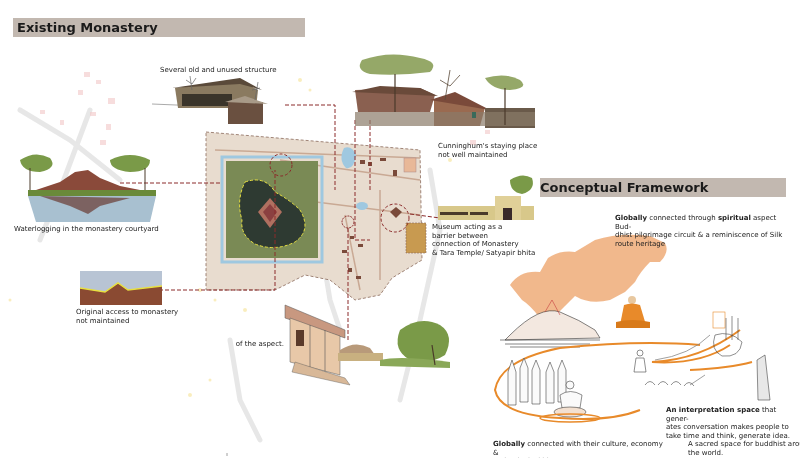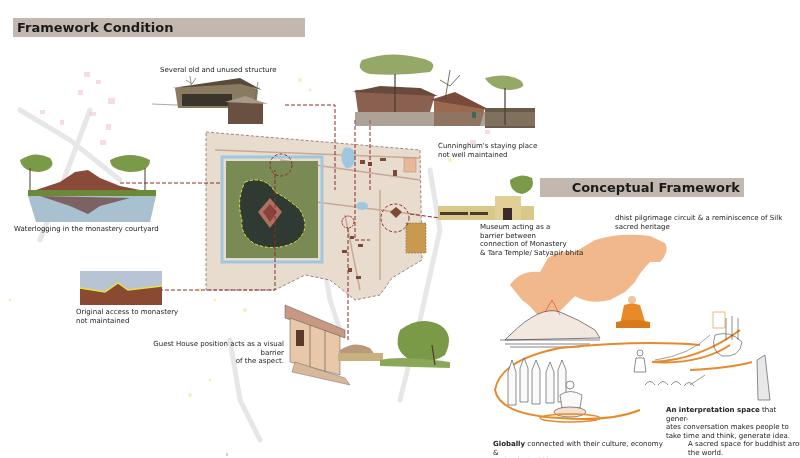--- a/index.html
+++ b/index.html
@@ -1,20 +1,20 @@
 <!DOCTYPE html>
 <html><head>
 <meta charset="utf-8">
 <style>
   * { box-sizing: border-box; margin: 0; padding: 0; }
   html, body { width: 800px; height: 458px; overflow: hidden; background: #ffffff; }
   body { position: relative; font-family: "Liberation Sans", sans-serif; color: #222; }
   .hdr { position: absolute; background: #c2b8b0; height: 19px; font-weight: bold; font-size: 13px; line-height: 19px; color: #1a1a1a; font-family: "DejaVu Sans", sans-serif; }
   .hdr-left { left: 13px; top: 18px; width: 292px; padding-left: 4px; }
-  .hdr-right { left: 540px; top: 178px; width: 204px; text-align: right; padding-right: 4px; }
+  .hdr-right { left: 540px; top: 178px; width: 246px; text-align: left; padding-right: 4px; }
   .cap { position: absolute; font-size: 7px; line-height: 8.5px; color: #222; font-family: "DejaVu Sans", sans-serif; }
   .cap b { font-weight: bold; }
   svg { position: absolute; left: 0; top: 0; }
 </style>
 </head>
 <body>
 
 <svg width="800" height="458" viewBox="0 0 800 458">
 
   <g opacity="0.35" stroke="#bbb" fill="none" stroke-width="5" stroke-linecap="round">
@@ -211,59 +211,59 @@
     <rect x="713" y="312" width="12" height="16" stroke="#e88a2a"></rect>
     <path d="M726 318 L726 340 M732 316 L732 340 M738 318 L738 340"></path>
     <path d="M757 360 L765 355 L770 400 L758 400 Z" fill="#e8e8e8"></path>
     <path d="M715 335 Q730 330 742 342 Q740 358 722 356 Q710 350 715 335 Z"></path>
   </g>
 
   <line x1="227" y1="453" x2="227" y2="456" stroke="#888" stroke-width="0.8"></line>
 </svg>
 
 <div class="hdr hdr-left">
-  <span>Framework Condition</span>
+  <span>Existing Monastery</span>
 </div>
 <div class="hdr hdr-right">
   <span>Conceptual Framework</span>
 </div>
 
 <div class="cap" style="left:160px; top:66px;text-align:center;">
   <div>Several old and unused structure</div>
 </div>
 
 <div class="cap" style="left:438px; top:142px;">
   <div>Cunninghum's staying place</div>
   <div>not well maintained</div>
 </div>
 
 <div class="cap" style="left:14px; top:225px;">
   <div>Waterlogging in the monastery courtyard</div>
 </div>
 
-<div class="cap" style="left:432px; top:223px;margin-left:48px;">
+<div class="cap" style="left:432px; top:223px;">
   <div>Museum acting as a</div>
   <div>barrier between</div>
   <div>connection of Monastery</div>
   <div>&amp; Tara Temple/ Satyapir bhita</div>
 </div>
 
 <div class="cap" style="left:76px; top:308px;">
   <div>Original access to monastery</div>
   <div>not maintained</div>
 </div>
 
 <div class="cap" style="left:134px; top:340px; width:150px; text-align:right;">
-  <div>Guest House position acts as a visual barrier</div>
   <div>of the aspect.</div>
 </div>
 
 <div class="cap" style="left:615px; top:214px; width:170px;">
+  <div><b>Globally</b><span> connected through </span><b>spiritual</b><span> aspect Bud-</span></div>
   <div>dhist pilgrimage circuit &amp; a reminiscence of Silk</div>
-  <div>sacred heritage</div>
+  <div>route heritage</div>
 </div>
 
 <div class="cap" style="left:666px; top:406px; width:134px;">
   <div><b>An interpretation space</b><span> that gener-</span></div>
   <div>ates conversation makes people to</div>
   <div>take time and think, generate idea.</div>
 </div>
 
 <div class="cap" style="left:688px; top:440px; width:134px;">
   <div>A sacred space for buddhist around</div>

